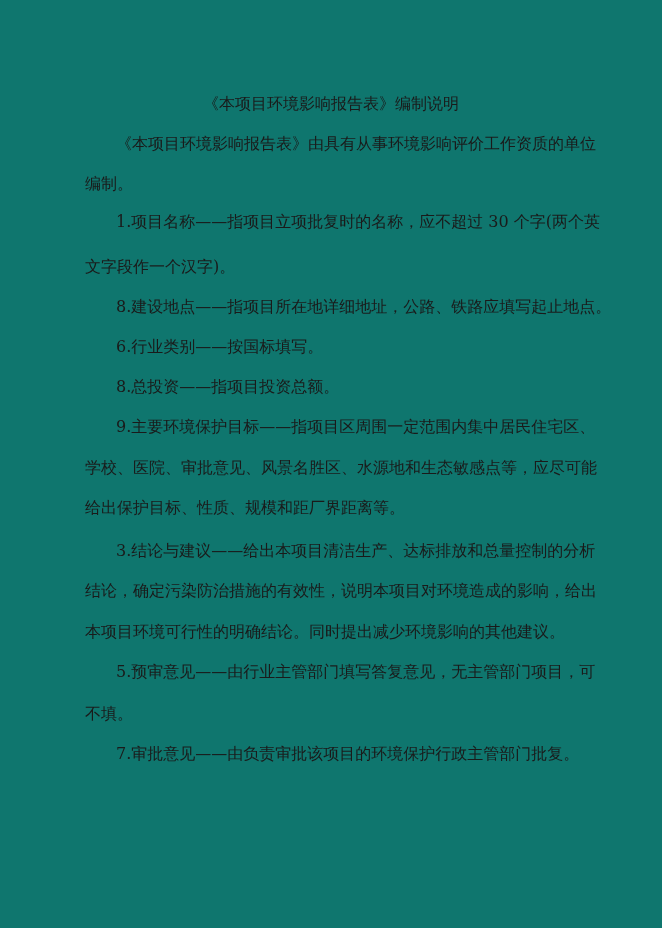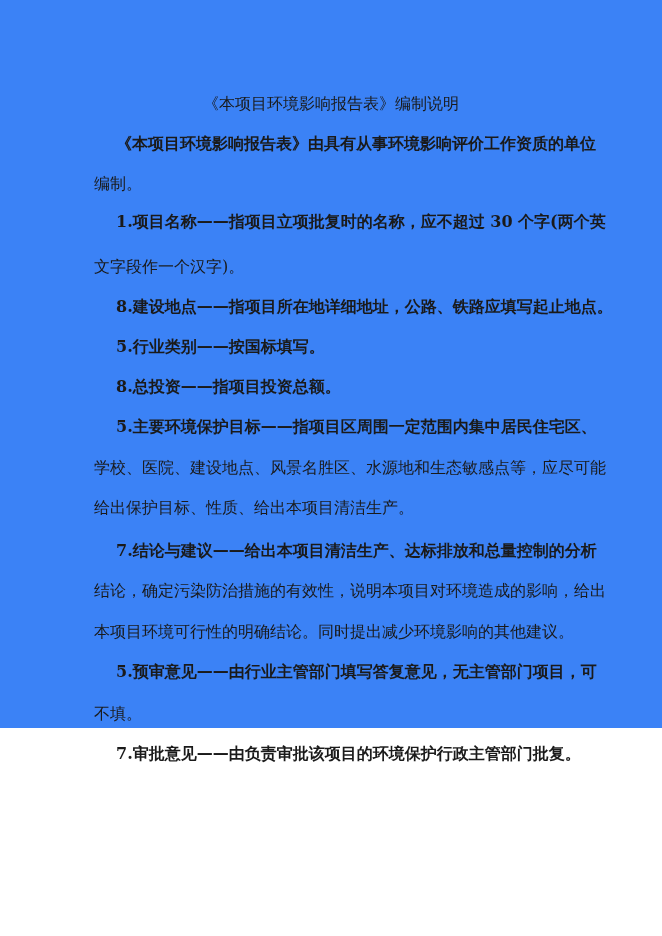--- a/index.html
+++ b/index.html
@@ -1,23 +1,23 @@
 <!DOCTYPE html>
 <html><head>
 <meta charset="utf-8">
 <style>
   html, body { margin: 0; padding: 0; background: #ffffff; }
   body { width: 662px; height: 936px; position: relative; overflow: hidden;
          font-family: "DejaVu Serif", "Liberation Serif", serif; color: #1a1a1a; }
-  .page { position: absolute; left: 0; top: 0; width: 662px; height: 728px; background: #3b82f6; }
+  .page { position: absolute; left: 0; top: 0; width: 662px; height: 928px; background: #0f766e; }
   .title { position: absolute; top: 93px; left: 0; width: 662px; text-align: center;
            font-size: 16px; line-height: 22px; white-space: nowrap; }
   .line { position: absolute; font-size: 16px; line-height: 22px; white-space: nowrap; }
-  .indent { left: 116px; font-weight: bold; }
-  .flush { left: 94px; text-align: right; }
+  .indent { left: 116px; }
+  .flush { left: 85px; text-align: right; }
 </style>
 </head>
 <body>
 
 <div class="page">
   <div class="title">《本项目环境影响报告表》编制说明</div>
 
   <div>
     <div class="line indent" style="top:133px">《本项目环境影响报告表》由具有从事环境影响评价工作资质的单位</div>
     <div class="line flush" style="top:173px">编制。</div>
@@ -26,35 +26,35 @@
   <div>
     <div class="line indent" style="top:211px">1.项目名称——指项目立项批复时的名称，应不超过 30 个字(两个英</div>
     <div class="line flush" style="top:256px">文字段作一个汉字)。</div>
   </div>
 
   <div>
     <div class="line indent" style="top:296px">8.建设地点——指项目所在地详细地址，公路、铁路应填写起止地点。</div>
   </div>
 
   <div>
-    <div class="line indent" style="top:336px">5.行业类别——按国标填写。</div>
+    <div class="line indent" style="top:336px">6.行业类别——按国标填写。</div>
   </div>
 
   <div>
     <div class="line indent" style="top:376px">8.总投资——指项目投资总额。</div>
   </div>
 
   <div>
-    <div class="line indent" style="top:416px">5.主要环境保护目标——指项目区周围一定范围内集中居民住宅区、</div>
-    <div class="line flush" style="top:457px">学校、医院、建设地点、风景名胜区、水源地和生态敏感点等，应尽可能</div>
-    <div class="line flush" style="top:497px">给出保护目标、性质、给出本项目清洁生产。</div>
+    <div class="line indent" style="top:416px">9.主要环境保护目标——指项目区周围一定范围内集中居民住宅区、</div>
+    <div class="line flush" style="top:457px">学校、医院、审批意见、风景名胜区、水源地和生态敏感点等，应尽可能</div>
+    <div class="line flush" style="top:497px">给出保护目标、性质、规模和距厂界距离等。</div>
   </div>
 
   <div>
-    <div class="line indent" style="top:540px">7.结论与建议——给出本项目清洁生产、达标排放和总量控制的分析</div>
+    <div class="line indent" style="top:540px">3.结论与建议——给出本项目清洁生产、达标排放和总量控制的分析</div>
     <div class="line flush" style="top:580px">结论，确定污染防治措施的有效性，说明本项目对环境造成的影响，给出</div>
     <div class="line flush" style="top:621px">本项目环境可行性的明确结论。同时提出减少环境影响的其他建议。</div>
   </div>
 
   <div>
     <div class="line indent" style="top:661px">5.预审意见——由行业主管部门填写答复意见，无主管部门项目，可</div>
     <div class="line flush" style="top:703px">不填。</div>
   </div>
 
   <div>

